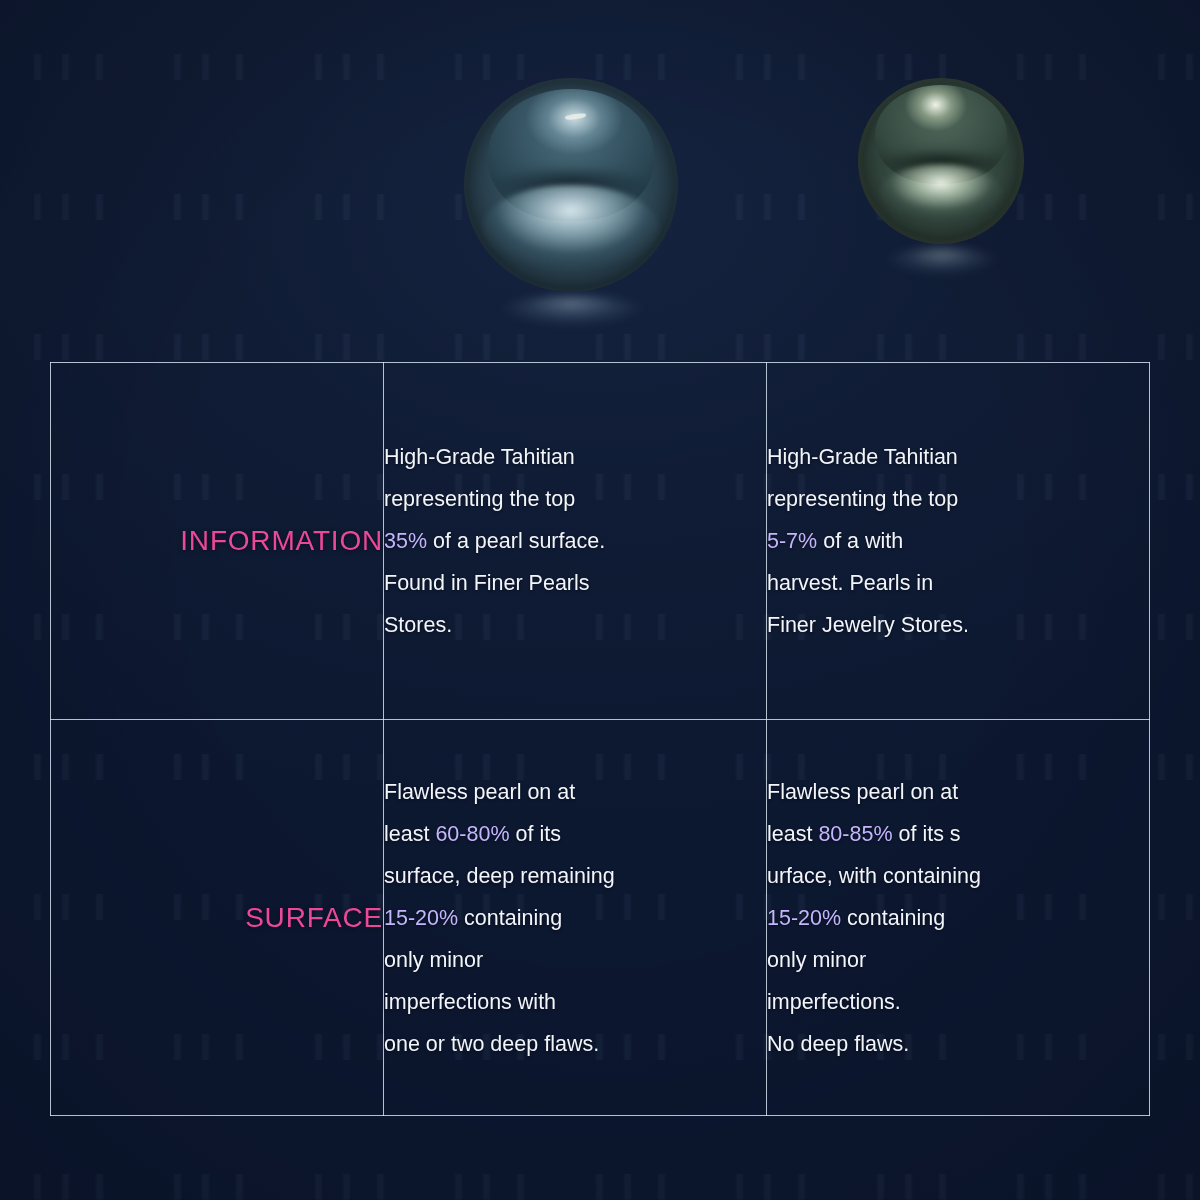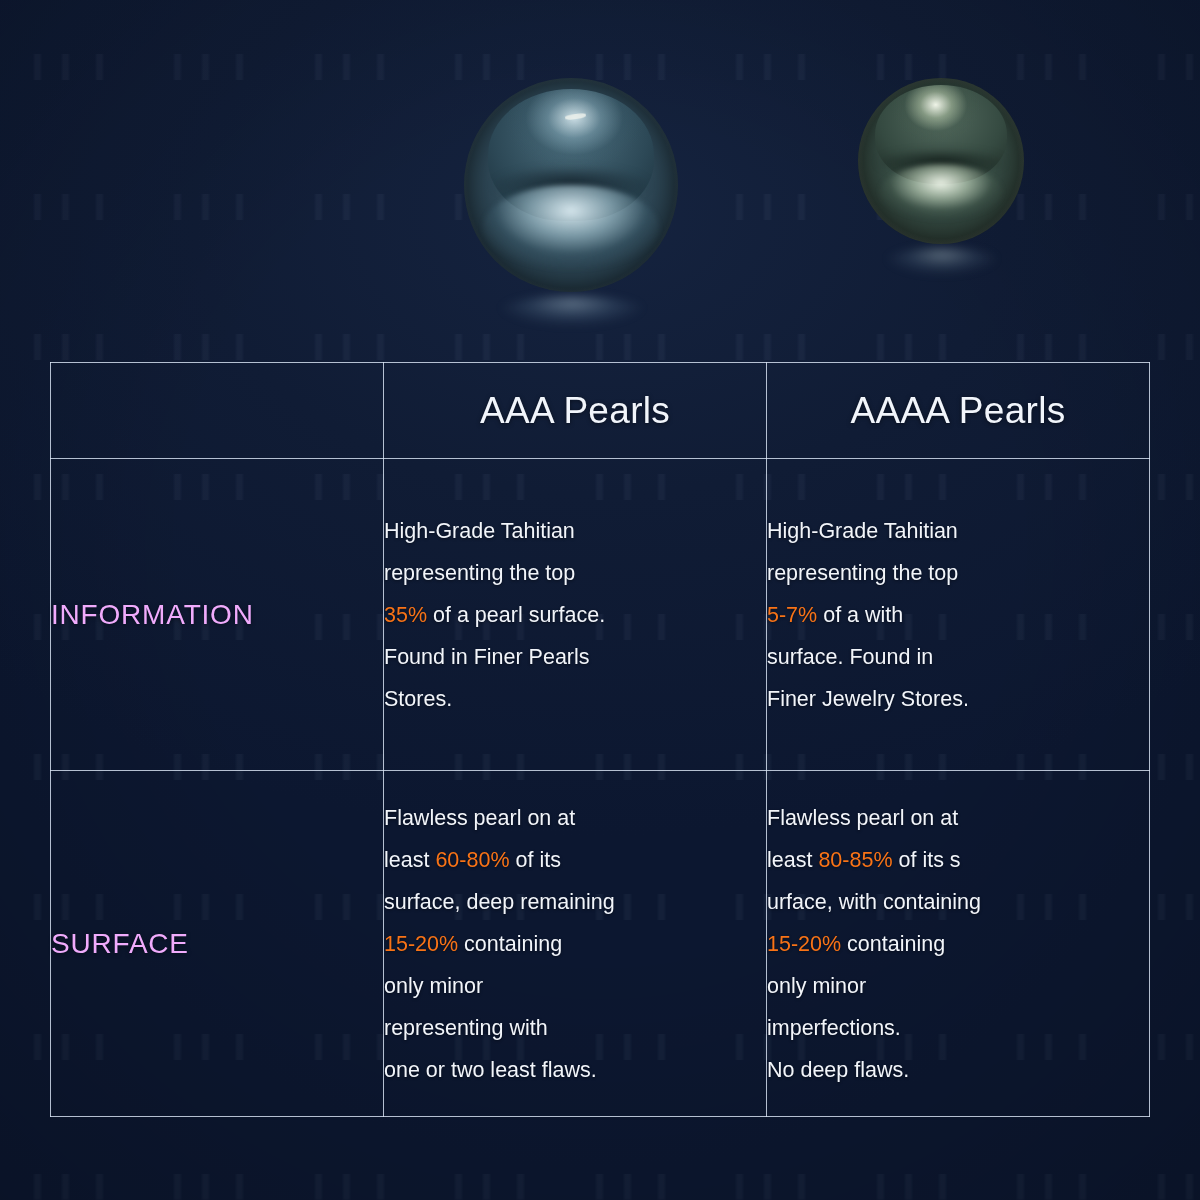--- a/index.html
+++ b/index.html
@@ -177,38 +177,38 @@
     color: #f1f5fb;
     font-size: 37px;
     font-weight: 400;
     letter-spacing: 0.3px;
     text-shadow: 0 1px 4px rgba(0,0,0,0.5);
   }
   .row-info    { height: 312px; }
   .row-surface { height: 346px; }
 
   .row-label {
-    text-align: left;
-    color: #f0abfc;
+    text-align: right;
+    color: #ec4899;
     font-size: 28px;
     letter-spacing: 0.8px;
     text-shadow: 0 1px 4px rgba(0,0,0,0.5);
   }
   .body-cell {
     color: #f2f5fa;
     font-size: 21.5px;
     line-height: 42px;
     text-shadow: 0 1px 3px rgba(0,0,0,0.45);
     padding: 4px 22px 4px 38px;
     vertical-align: middle;
     margin-left: 36px;
   }
   .body-cell .line { white-space: nowrap; }
   .hl {
-    color: #f97316;
+    color: #c4b5fd;
   }
 </style>
 </head>
 <body>
 
 <div id="bg-base"></div>
 <div id="bg-watermark"></div>
 <div id="bg-vignette"></div>
 
 <div class="pearl-stage">
@@ -230,52 +230,47 @@
   </div>
 </div>
 
 <table id="comparison-table">
   <colgroup>
     <col class="col-label">
       <col class="col-aaa">
       <col class="col-aaaa">
   </colgroup>
   <tbody>
-    <tr class="hdr-row">
-      <td class="hdr-cell"></td>
-      <td class="hdr-cell">AAA Pearls</td>
-      <td class="hdr-cell">AAAA Pearls</td>
-    </tr>
     <tr class="row-info">
       <td class="row-label">INFORMATION</td>
       <td class="body-cell">
           <div class="line"><span>High-Grade Tahitian</span></div>
           <div class="line"><span>representing the top</span></div>
           <div class="line"><span class="hl">35%</span><span> of a pearl surface.</span></div>
           <div class="line"><span>Found in Finer Pearls</span></div>
           <div class="line"><span>Stores.</span></div>
         </td>
       <td class="body-cell">
           <div class="line"><span>High-Grade Tahitian</span></div>
           <div class="line"><span>representing the top</span></div>
           <div class="line"><span class="hl">5-7%</span><span> of a with</span></div>
-          <div class="line"><span>surface. Found in</span></div>
+          <div class="line"><span>harvest. Pearls in</span></div>
           <div class="line"><span>Finer Jewelry Stores.</span></div>
         </td>
     </tr>
     <tr class="row-surface">
       <td class="row-label">SURFACE</td>
       <td class="body-cell">
           <div class="line"><span>Flawless pearl on at</span></div>
           <div class="line"><span>least </span><span class="hl">60-80%</span><span> of its</span></div>
           <div class="line"><span>surface, deep remaining</span></div>
           <div class="line"><span class="hl">15-20%</span><span> containing</span></div>
           <div class="line"><span>only minor</span></div>
-          <div class="line"><span>representing with</span></div>
-          <div class="line"><span>one or two least flaws.</span></div>
+          <div class="line"><span>imperfections with</span></div>
+          <div class="line"><span>one or two deep flaws.</span></div>
         </td>
       <td class="body-cell">
           <div class="line"><span>Flawless pearl on at</span></div>
           <div class="line"><span>least </span><span class="hl">80-85%</span><span> of its s</span></div>
           <div class="line"><span>urface, with containing</span></div>
           <div class="line"><span class="hl">15-20%</span><span> containing</span></div>
           <div class="line"><span>only minor</span></div>
           <div class="line"><span>imperfections.</span></div>
           <div class="line"><span>No deep flaws.</span></div>
         </td>

